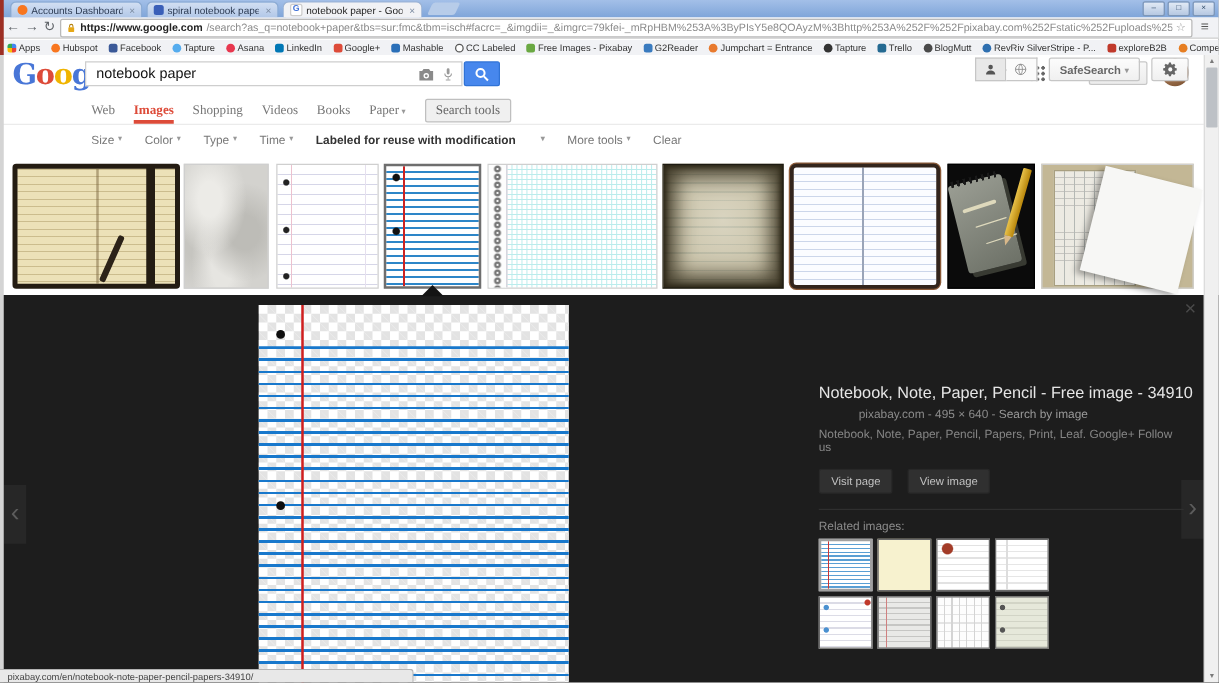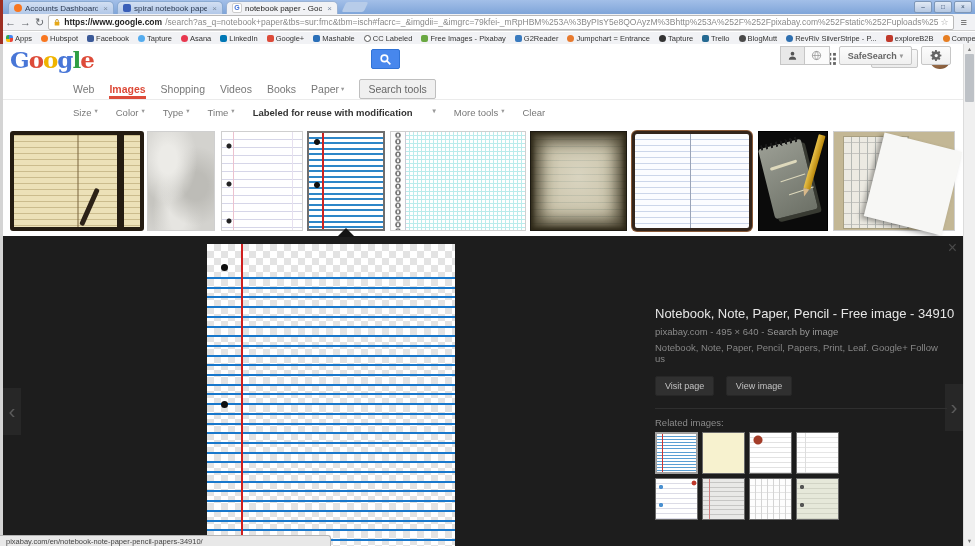--- a/index.html
+++ b/index.html
@@ -69,21 +69,21 @@
   .searchbtn{position:absolute;left:371px;top:5px;width:29px;height:20px;background:#4787ed;border:1px solid #3073d6;
     border-radius:2px;box-sizing:border-box;display:flex;align-items:center;justify-content:center;}
   .acct{position:absolute;right:24px;top:3px;display:flex;align-items:center;gap:11px;}
   .plusname{font-size:10.5px;font-weight:bold;color:#404040;}
   .gridicon{width:13px;height:13px;background-image:radial-gradient(circle,#666 1.3px,transparent 1.6px);background-size:4.6px 4.6px;}
   .sharebtn{font-size:10px;color:#444;background:linear-gradient(#f8f8f8,#ececec);border:1px solid #c6c6c6;border-radius:2px;padding:3px 9px;}
   .avatar{width:22px;height:22px;border-radius:50%;background:radial-gradient(circle at 35% 30%,#c89870,#6e4526);}
   
   .gnav{position:absolute;top:34px;left:0;right:0;height:22px;border-bottom:1px solid #ebebeb;
     display:flex;align-items:center;gap:15px;padding-left:73px;font-size:10.5px;color:#777;box-sizing:border-box;}
-  .gnav .item{position:relative;display:flex;align-items:center;gap:2px;height:100%;}
+  .gnav .item{position:relative;display:flex;align-items:center;gap:2px;height:100%;font-family:Liberation Serif, serif;}
   .gnav .item.active{color:#dd4b39;font-weight:bold;}
   .gnav .item.active::after{content:"";position:absolute;left:0;right:0;bottom:0;height:3px;background:#dd4b39;}
   .gnav .item.button{border:1px solid #bfbfbf;background:#f0f0f0;border-radius:2px;height:auto;padding:3px 8px;color:#666;}
   .caret{font-size:6.5px;color:#999;}
   .gnav-right{position:absolute;right:24px;top:2px;display:flex;align-items:center;gap:9px;}
   .togglegrp{display:flex;}
   .tgl{width:25px;height:19px;border:1px solid #c6c6c6;display:flex;align-items:center;justify-content:center;box-sizing:border-box;}
   .tgl.on{background:#e8e8e8;}
   .tgl.off{background:#fbfbfb;border-left:none;}
   .ssbtn{height:19px;border:1px solid #c6c6c6;background:linear-gradient(#fcfcfc,#f0f0f0);border-radius:2px;
@@ -160,21 +160,21 @@
       background:repeating-linear-gradient(to bottom,#1878cc 0 2px,transparent 2px 9.7px);}
   .previmg .red{position:absolute;left:34px;top:0;bottom:0;width:2px;background:#cf1f1f;}
   .previmg .hole{position:absolute;left:14px;width:7px;height:7px;border-radius:50%;background:#0e0e0e;}
   .previmg .h1{top:20px;} .previmg .h2{top:157px;}
   .closex{position:absolute;right:18px;top:4px;color:#4a4a4a;font-size:16px;line-height:16px;}
   .chev{position:absolute;width:18px;height:47px;background:#272727;color:#5c5c5c;font-size:21px;line-height:45px;text-align:center;}
   .chev.prev{left:3px;top:152px;}
   .chev.next{right:12px;top:148px;}
   .info{position:absolute;left:655px;top:70px;width:292px;color:#9a9a9a;}
   .ptitle{font-size:13px;color:#e6e6e6;margin-bottom:5px;white-space:nowrap;}
-  .pmeta{font-size:9.5px;color:#8b8b8b;margin-bottom:5px;}
+  .pmeta{font-size:9.5px;color:#8b8b8b;margin-bottom:5px;margin-left:32px;}
   .pmeta .lnk{color:#9a9a9a;}
   .pkeys{font-size:9.5px;color:#868686;margin-bottom:11px;}
   .pbtn{display:inline-block;font-size:9px;color:#c2c2c2;background:#303030;border:1px solid #272727;border-radius:2px;
       padding:4px 9px;margin-right:7px;}
   .pdivider{height:1px;background:#2f2f2f;margin:12px 0 8px 0;width:292px;}
   .rellabel{font-size:9.5px;color:#8b8b8b;margin-bottom:4px;}
   .relgrid{display:grid;grid-template-columns:repeat(4,43px);grid-auto-rows:42px;gap:4px;width:200px;}
   .rel{box-sizing:border-box;border:1px solid #6a6a6a;background:#fff;}
   .r1{border:2px solid #a0a0a0;background-image:
       linear-gradient(to right,transparent 5px,#c33 5px,#c33 6px,transparent 6px),
@@ -344,20 +344,38 @@
 
   </div>
 
   <div class="edge-red"></div>
   <div class="edge-gray"></div>
 
   <div class="page">
 
     <div class="glogo"><span class="c1">G</span><span class="c2">o</span><span class="c3">o</span><span class="c4">g</span><span class="c5">l</span><span class="c6">e</span></div>
 
+    <div class="searchbox">
+      <input type="text" value="notebook paper" style="">
+      <span class="sb-ic">
+        <svg width="14" height="11" viewBox="0 0 24 20">
+            <path fill="#8a8a8a" d="M2 5h4l2-3h8l2 3h4v14H2z"></path>
+            <circle cx="12" cy="12" r="4" fill="#fff"></circle>
+            <circle cx="12" cy="12" r="2" fill="#8a8a8a"></circle>
+          </svg>
+      </span>
+      <span class="sb-ic">
+        <svg width="9" height="13" viewBox="0 0 24 30">
+            <rect x="9" y="2" width="6" height="13" rx="3" fill="#999"></rect>
+            <path d="M5 13a7 7 0 0 0 14 0" stroke="#999" stroke-width="2.2" fill="none"></path>
+            <rect x="11" y="21" width="2" height="5" fill="#999"></rect>
+            <rect x="7" y="26" width="10" height="2" fill="#999"></rect>
+          </svg>
+      </span>
+    </div>
     <div class="searchbtn">
       <svg width="13" height="13" viewBox="0 0 24 24">
           <circle cx="10" cy="10" r="6" stroke="#fff" stroke-width="3" fill="none"></circle>
           <line x1="15" y1="15" x2="21" y2="21" stroke="#fff" stroke-width="3"></line>
         </svg>
     </div>
 
     <div class="acct">
       <span class="plusname">+Marc</span>
       <span class="gridicon"></span>

